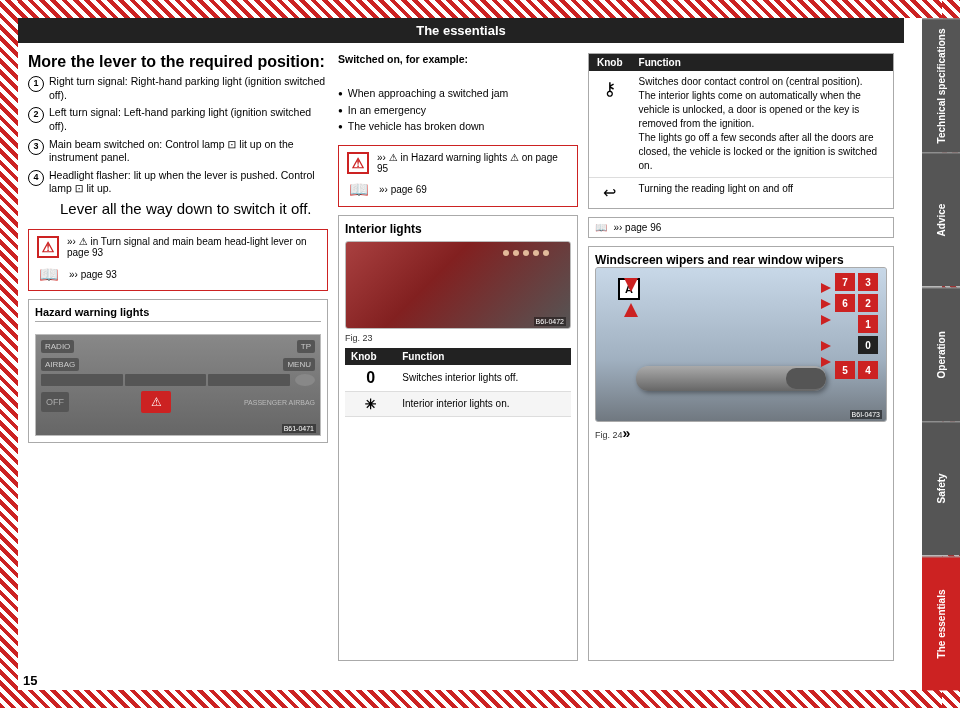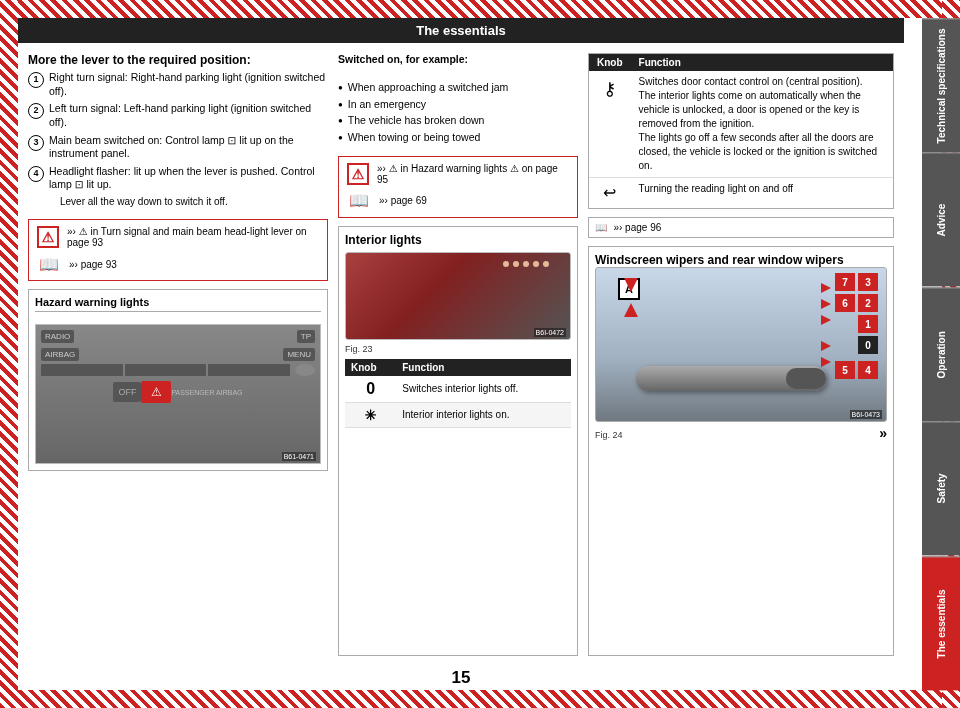--- a/index.html
+++ b/index.html
@@ -91,21 +91,21 @@
 
     
     .left-col {
       flex: 0 0 300px;
       display: flex;
       flex-direction: column;
       gap: 8px;
     }
 
     .section-title {
-      font-size: 12px;
+      font-size: 16px;
       font-weight: bold;
       margin-bottom: 4px;
     }
 
     .numbered-list { list-style: none; }
     .numbered-list li {
       display: flex;
       gap: 5px;
       margin-bottom: 4px;
       font-size: 10.5px;
@@ -118,21 +118,21 @@
       border: 1.5px solid #000;
       display: flex;
       align-items: center;
       justify-content: center;
       font-size: 9px;
       font-weight: bold;
       flex-shrink: 0;
       margin-top: 1px;
     }
 
-    .lever-text { font-size: 10px; margin-top: 4px; padding-left: 32px; }
+    .lever-text { font-size: 15px; margin-top: 4px; padding-left: 32px; }
 
     
     .warning-box {
       border: 1px solid #cc2222;
       padding: 6px 8px;
       margin-top: 4px;
       display: flex;
       flex-direction: column;
       gap: 6px;
     }
@@ -171,21 +171,21 @@
     }
     .hazard-title {
       font-size: 11px;
       font-weight: bold;
       margin-bottom: 5px;
       border-bottom: 1px solid #aaa;
       padding-bottom: 3px;
     }
     .hazard-img {
       width: 100%;
-      height: 140px;
+      height: 102px;
       background: #0369a1;
       position: relative;
       overflow: hidden;
       border: 1px solid #bbb;
       margin-top: 12px;
     }
     
     .radio-mock {
       width: 100%;
       height: 100%;
@@ -218,21 +218,21 @@
       gap: 2px;
       height: 12px;
     }
     .radio-strip {
       background: #555;
       flex: 1;
       border-radius: 1px;
     }
     .radio-row3 {
       display: flex;
-      justify-content: center;
+      justify-content: space-between;
       align-items: center;
       margin-top: 2px;
     }
     .hazard-btn {
       width: 30px;
       height: 22px;
       background: #cc2222;
       border-radius: 2px;
       display: flex;
       align-items: center;
@@ -483,33 +483,30 @@
               <span class="passenger-text">PASSENGER AIRBAG</span>
             </div>
           </div>
           <div class="fig-code">B61-0471</div>
         </div>
       </div>
     </div>
 
     <div class="mid-col">
       <div class="switched-section">
-        <p style="font-weight:bold;margin-bottom:16px;">Switched on, for example:</p>
+        <p style="font-weight:bold;margin-bottom:22px;">Switched on, for example:</p>
         <ul class="bullet-list">
           <li>
               <span>When approaching a switched jam</span>
             </li>
           <li>
               <span>In an emergency</span>
             </li>
           <li>
               <span>The vehicle has broken down</span>
-            </li>
-          <li>
-              <span>When towing or being towed</span>
             </li>
         </ul>
       </div>
 
       <div class="warn-box2">
         <div class="warning-row">
           <div class="warn-icon">⚠</div>
           <span>»› ⚠ in Hazard warning lights ⚠ on page 95</span>
         </div>
         <div class="warning-row">
@@ -631,24 +628,24 @@
             <div style="width:0;height:0;border-top:5px solid transparent;border-bottom:5px solid transparent;border-left:10px solid #cc2222;"></div>
             <div style="width:0;height:0;border-top:5px solid transparent;border-bottom:5px solid transparent;border-left:10px solid #cc2222;"></div>
             <div style="width:0;height:0;border-top:5px solid transparent;border-bottom:5px solid transparent;border-left:10px solid #cc2222;"></div>
             <div style="width:0;height:0;border-top:5px solid transparent;border-bottom:5px solid transparent;border-left:10px solid #cc2222;margin-top:10px;"></div>
             <div style="width:0;height:0;border-top:5px solid transparent;border-bottom:5px solid transparent;border-left:10px solid #cc2222;"></div>
           </div>
 
           <div style="position:absolute;bottom:2px;right:4px;font-size:7px;color:#fff;background:rgba(0,0,0,0.5);padding:1px 2px;">B6I-0473</div>
         </div>
 
-        <div style="display:flex;justify-content:space-between;align-items:center;margin-top:3px;">
+        <div style="display:flex;justify-content:flex-start;align-items:center;margin-top:3px;">
           <span class="fig-label">Fig. 24</span>
           <span style="font-size:14px;font-weight:bold;">»</span>
         </div>
       </div>
     </div>
 
   </div>
 
-  <div style="text-align:center;padding:2px 5px;font-size:17px;font-weight:bold;">15</div>
+  <div style="text-align:left;padding:2px 5px;font-size:13px;font-weight:bold;">15</div>
 
 </div>
 
 </body></html>

